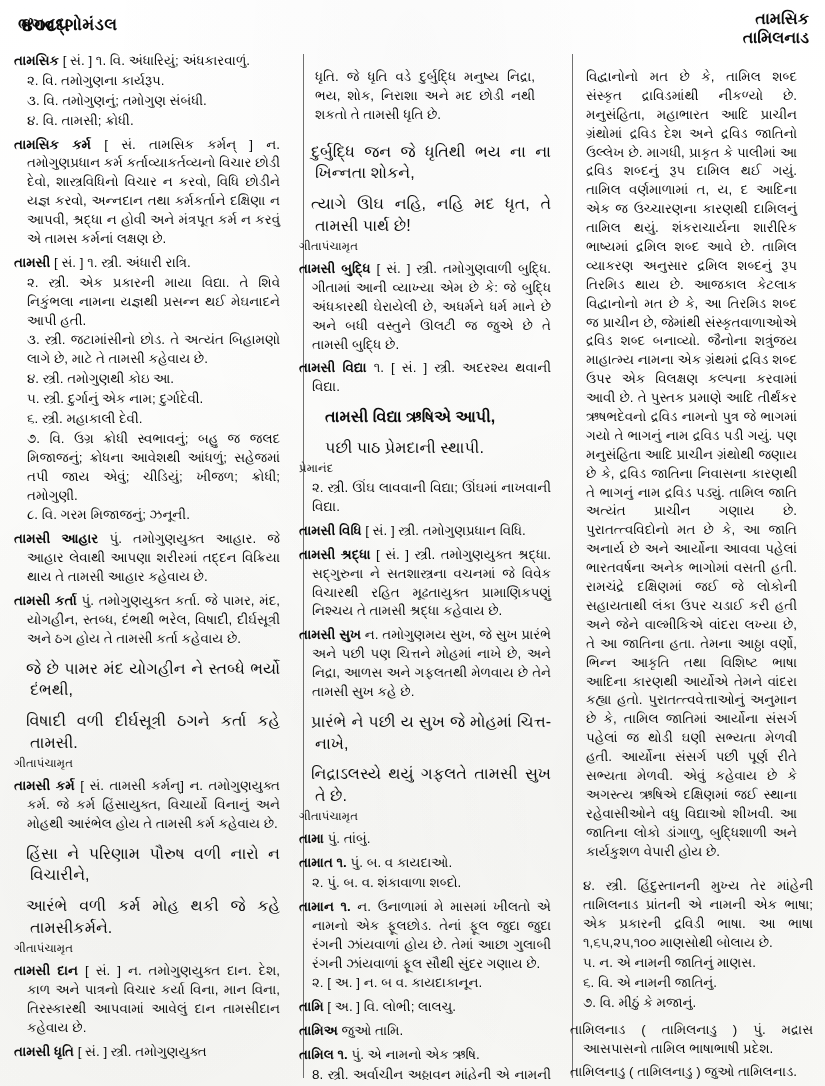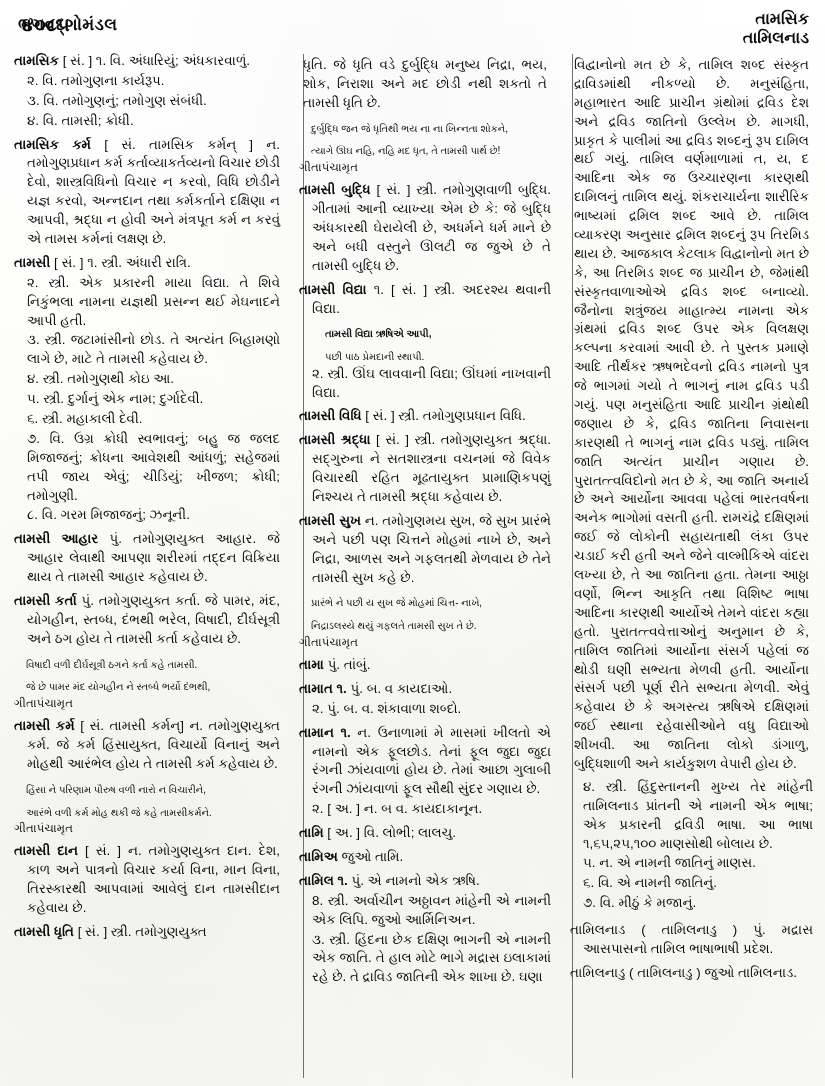--- a/index.html
+++ b/index.html
@@ -74,35 +74,35 @@
     padding-left:13px;
     text-indent:-13px;
   }
   .blk.sense{
     padding-left:13px;text-indent:0;
   }
   .hw{font-weight:700;}
   .bd{font-weight:700;}
   .quote{
     display:block;
-    font-size:10px;
+    font-size:16px;
     line-height:1.36;
     padding-left:16px;
     text-indent:-4px;
     margin:9px 0 1px 0;
   }
   .quote.ind{padding-left:30px;}
   .src{
     display:block;text-align:left;
     font-size:11.6px;
     margin:0 2px 3px 0;
     letter-spacing:.2px;
   }
   .gap-sm{height:3px;}
-  .flow{margin:4px;text-align:justify;}
+  .flow{margin:16px;text-align:justify;}
 </style>
 </head>
 <body>
 
 <div class="page-tone"></div>
 
 <div class="sheet">
 
   <div class="runhead">
     <div class="rh-folio">૪૦૮૫</div>
@@ -139,22 +139,22 @@
           <div class="blk sense">૭. વિ. ઉગ્ર ક્રોધી સ્વભાવનું; બહુ જ જલદ મિજાજનું; ક્રોધના આવેશથી આંધળું; સહેજમાં તપી જાય એવું; ચીડિયું; ખીજળ; ક્રોધી; તમોગુણી.</div>
           <div class="blk sense">૮. વિ. ગરમ મિજાજનું; ઝનૂની.</div>
         </div>
         <div class="gap-sm"></div>
         <div class="entry">
           <div class="blk"><span class="hw">તામસી આહાર</span> પું. તમોગુણયુક્ત આહાર. જે આહાર લેવાથી આપણા શરીરમાં તદ્દન વિક્રિયા થાય તે તામસી આહાર કહેવાય છે.</div>
         </div>
         <div class="gap-sm"></div>
         <div class="entry">
           <div class="blk"><span class="hw">તામસી કર્તા</span> પું. તમોગુણયુક્ત કર્તા. જે પામર, મંદ, યોગહીન, સ્તબ્ધ, દંભથી ભરેલ, વિષાદી, દીર્ઘસૂત્રી અને ઠગ હોય તે તામસી કર્તા કહેવાય છે.</div>
+          <div class="quote">જે છે પામર મંદ યોગહીન ને સ્તબ્ધે ભર્યો દંભથી,</div>
           <div class="quote">વિષાદી વળી દીર્ઘસૂત્રી ઠગને કર્તા કહે તામસી.</div>
-          <div class="quote">જે છે પામર મંદ યોગહીન ને સ્તબ્ધે ભર્યો દંભથી,</div>
           <div class="src">ગીતાપંચામૃત</div>
         </div>
         <div class="gap-sm"></div>
         <div class="entry">
           <div class="blk"><span class="hw">તામસી કર્મ</span> [ સં. તામસી કર્મન્] ન. તમોગુણયુક્ત કર્મ. જે કર્મ હિંસાયુક્ત, વિચાર્યો વિનાનું અને મોહથી આરંભેલ હોય તે તામસી કર્મ કહેવાય છે.</div>
           <div class="quote">હિંસા ને પરિણામ પૌરુષ વળી નારો ન વિચારીને,</div>
           <div class="quote">આરંભે વળી કર્મ મોહ થકી જે કહે તામસીકર્મને.</div>
           <div class="src">ગીતાપંચામૃત</div>
         </div>
         <div class="gap-sm"></div>
@@ -176,20 +176,21 @@
         </div>
         <div class="gap-sm"></div>
         <div class="entry">
           <div class="blk"><span class="hw">તામસી બુદ્ધિ</span> [ સં. ] સ્ત્રી. તમોગુણવાળી બુદ્ધિ. ગીતામાં આની વ્યાખ્યા એમ છે કે: જે બુદ્ધિ અંધકારથી ઘેરાયેલી છે, અધર્મને ધર્મ માને છે અને બધી વસ્તુને ઊલટી જ જુએ છે તે તામસી બુદ્ધિ છે.</div>
         </div>
         <div class="gap-sm"></div>
         <div class="entry">
           <div class="blk"><span class="hw">તામસી વિદ્યા</span> ૧. [ સં. ] સ્ત્રી. અદરશ્ય થવાની વિદ્યા.</div>
           <div class="quote ind bd">તામસી વિદ્યા ઋષિએ આપી,</div>
           <div class="quote ind">પછી પાઠ પ્રેમદાની સ્થાપી.</div>
+          <div class="src">પ્રેમાનંદ</div>
           <div class="blk sense">૨. સ્ત્રી. ઊંઘ લાવવાની વિદ્યા; ઊંઘમાં નાખવાની વિદ્યા.</div>
         </div>
         <div class="gap-sm"></div>
         <div class="entry">
           <div class="blk"><span class="hw">તામસી વિધિ</span> [ સં. ] સ્ત્રી. તમોગુણપ્રધાન વિધિ.</div>
         </div>
         <div class="gap-sm"></div>
         <div class="entry">
           <div class="blk"><span class="hw">તામસી શ્રદ્ધા</span> [ સં. ] સ્ત્રી. તમોગુણયુક્ત શ્રદ્ધા. સદ્ગુરુના ને સતશાસ્ત્રના વચનમાં જે વિવેક વિચારથી રહિત મૂઢતાયુક્ત પ્રામાણિકપણું નિશ્ચય તે તામસી શ્રદ્ધા કહેવાય છે.</div>
         </div>

